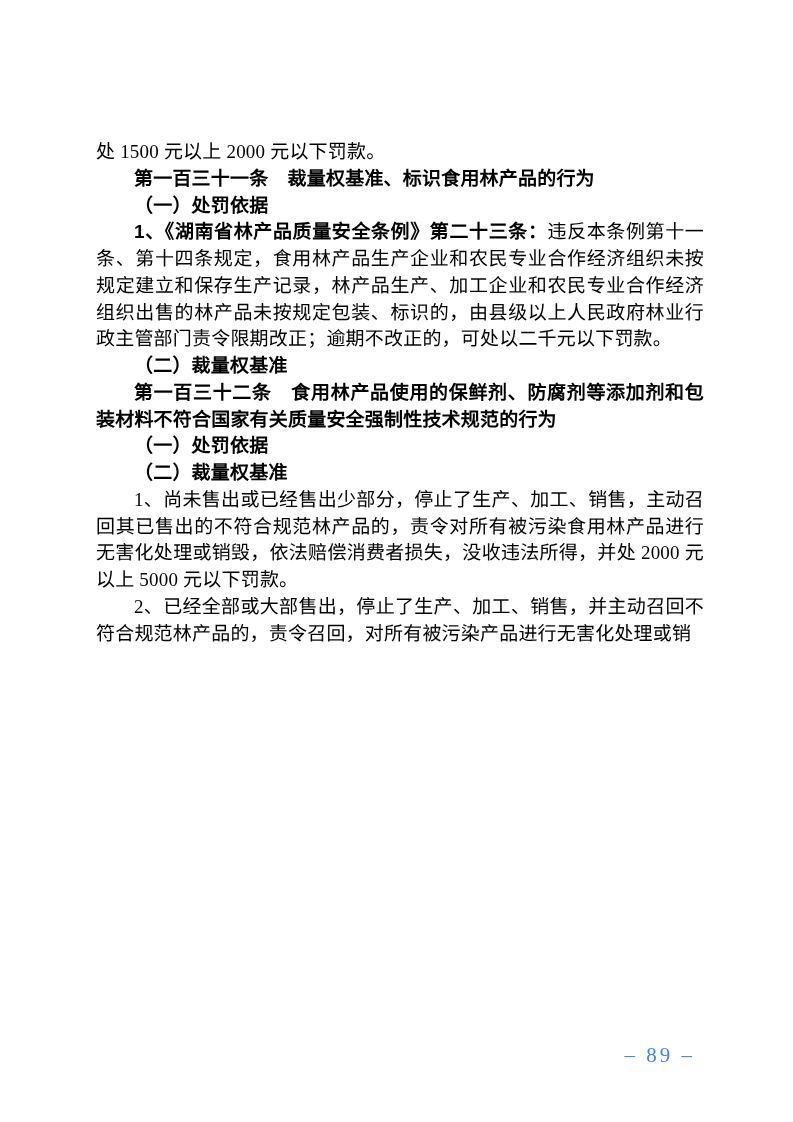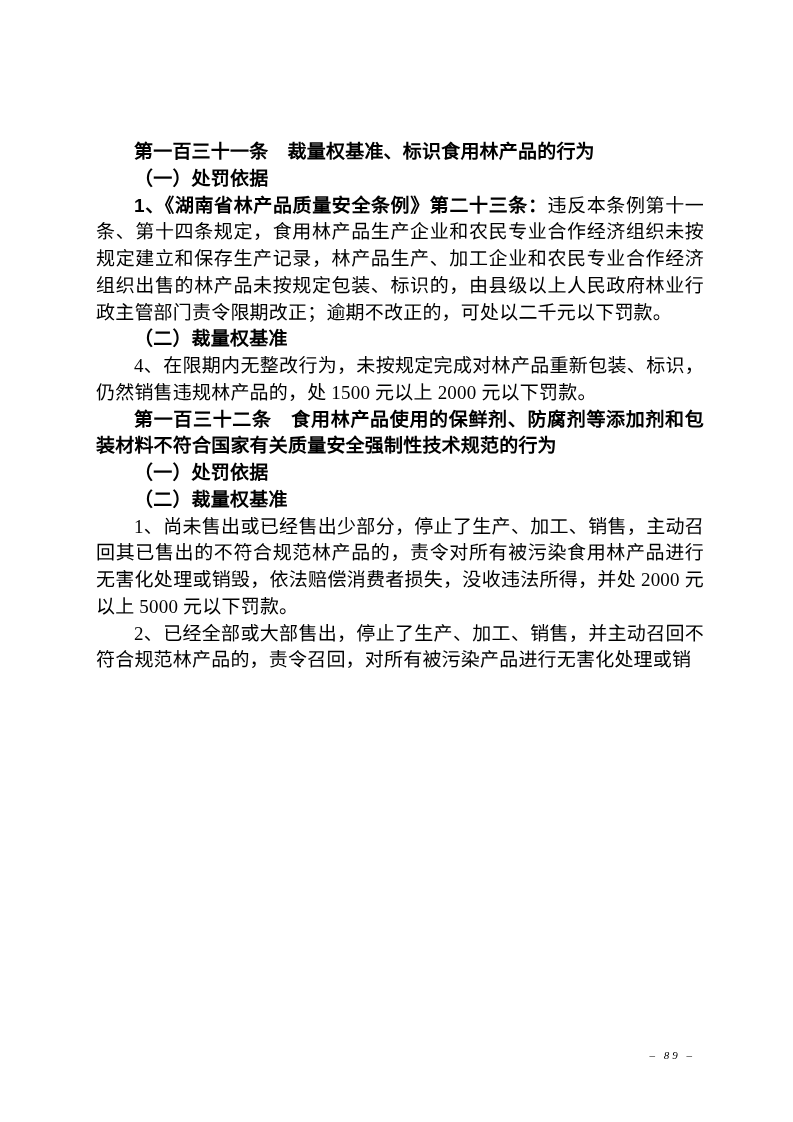--- a/index.html
+++ b/index.html
@@ -37,38 +37,37 @@
   .indent { text-indent: 38px; }
   .heading .run,
   .run.bold {
     font-weight: 700;
     font-family: "Liberation Sans", sans-serif;
   }
   .footer {
     position: absolute;
     top: 1044px;
     right: 98px;
-    font-size: 11px;
+    font-size: 21px;
     line-height: 22px;
-    color: #000000;
+    color: #3b82f6;
     letter-spacing: 3px;
     font-family: "Liberation Serif", serif;
-    font-style: italic;
   }
 </style>
 </head>
 <body>
 
 <div class="page">
   <div class="doc">
+      <p class="line body"><span class="run">处 1500 元以上 2000 元以下罚款。</span></p>
       <p class="line heading indent"><span class="run bold">第一百三十一条　裁量权基准、标识食用林产品的行为</span></p>
       <p class="line heading indent"><span class="run bold">（一）处罚依据</span></p>
       <p class="line body indent"><span class="run bold">1、《湖南省林产品质量安全条例》第二十三条：</span><span class="run">违反本条例第十一条、第十四条规定，食用林产品生产企业和农民专业合作经济组织未按规定建立和保存生产记录，林产品生产、加工企业和农民专业合作经济组织出售的林产品未按规定包装、标识的，由县级以上人民政府林业行政主管部门责令限期改正；逾期不改正的，可处以二千元以下罚款。</span></p>
       <p class="line heading indent"><span class="run bold">（二）裁量权基准</span></p>
-      <p class="line body indent"><span class="run">4、在限期内无整改行为，未按规定完成对林产品重新包装、标识，仍然销售违规林产品的，处 1500 元以上 2000 元以下罚款。</span></p>
       <p class="line heading indent"><span class="run bold">第一百三十二条　食用林产品使用的保鲜剂、防腐剂等添加剂和包装材料不符合国家有关质量安全强制性技术规范的行为</span></p>
       <p class="line heading indent"><span class="run bold">（一）处罚依据</span></p>
       <p class="line heading indent"><span class="run bold">（二）裁量权基准</span></p>
       <p class="line body indent"><span class="run">1、尚未售出或已经售出少部分，停止了生产、加工、销售，主动召回其已售出的不符合规范林产品的，责令对所有被污染食用林产品进行无害化处理或销毁，依法赔偿消费者损失，没收违法所得，并处 2000 元以上 5000 元以下罚款。</span></p>
       <p class="line body indent"><span class="run">2、已经全部或大部售出，停止了生产、加工、销售，并主动召回不符合规范林产品的，责令召回，对所有被污染产品进行无害化处理或销</span></p>
     </div>
   <div class="footer">
     <span>– 89 –</span>
   </div>
 </div>

